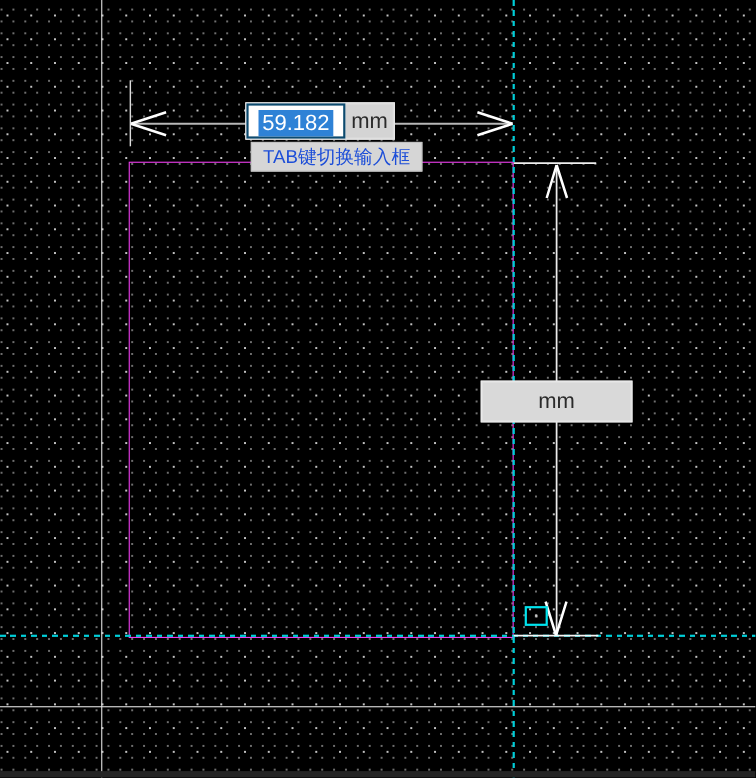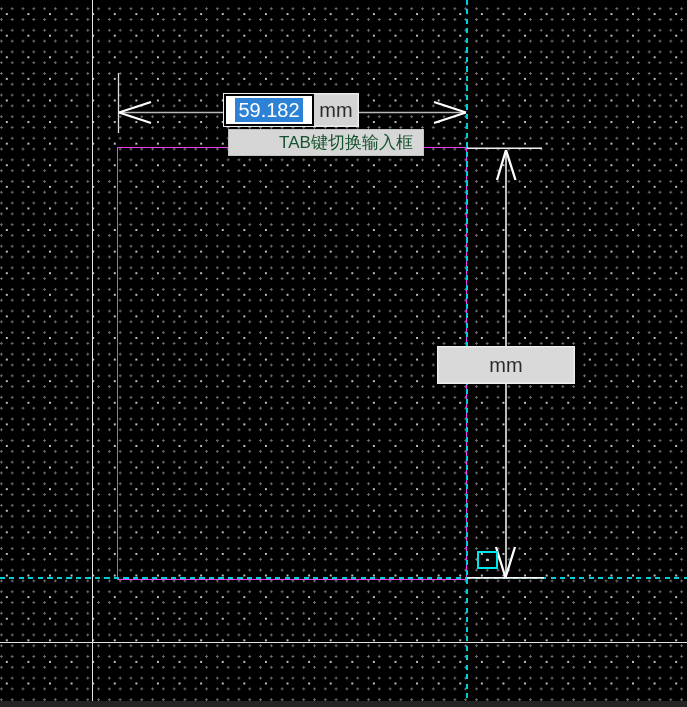--- a/index.html
+++ b/index.html
@@ -31,29 +31,29 @@
   #pickbox{left:477px;top:551px;width:17px;height:14px;border:2px solid #00e4ee;
     background-image:radial-gradient(circle,#cfcfcf 1.1px,transparent 1.4px);
     background-size:11px 10px;background-position:3px 2px;}
   
   .dim-widget{display:flex;align-items:stretch;background:#d4d4d4;
     border:1px solid #ececec;box-shadow:0 0 0 1px rgba(255,255,255,.25) inset;}
   #widget-w{left:223px;top:93px;width:134px;height:32px;}
   #widget-h{left:437px;top:346px;width:134px;height:34px;padding:1px;background:#d9d9d9;border:1px solid #eee;}
   .dim-field{background:#fff;display:flex;align-items:center;justify-content:center;
     font-size:20px;color:#1c1c1c;}
-  #widget-w .dim-field{width:86px;margin:0;border:2px solid #000000;}
+  #widget-w .dim-field{width:86px;margin:0;border:2px solid #0c4a6e;align-items:flex-end;}
   #widget-h .dim-field{width:88px;border:1px solid #cfcfcf;}
   .sel{background:#2e82d6;color:#fff;padding:0 3px;line-height:24px;}
   .unit{flex:1;display:flex;align-items:center;justify-content:center;
     font-size:20px;color:#2b2b2b;background:transparent;}
   
   #tooltip{left:228px;top:129px;width:154px;height:25px;background:#d6d6d6;
     border:1px solid #c2c2c2;display:flex;align-items:center;justify-content:center;
-    font-size:17px;color:#14532d;white-space:nowrap;padding-left:40px;}
+    font-size:17px;color:#1d4ed8;white-space:nowrap;}
   
   #bottom-strip{left:0;top:701px;width:687px;height:6px;background:#242424;}
 </style>
 </head>
 <body>
 
 <div id="screen">
 
   <div class="abs" id="v-construction"></div>
   <div class="abs" id="h-construction"></div>

